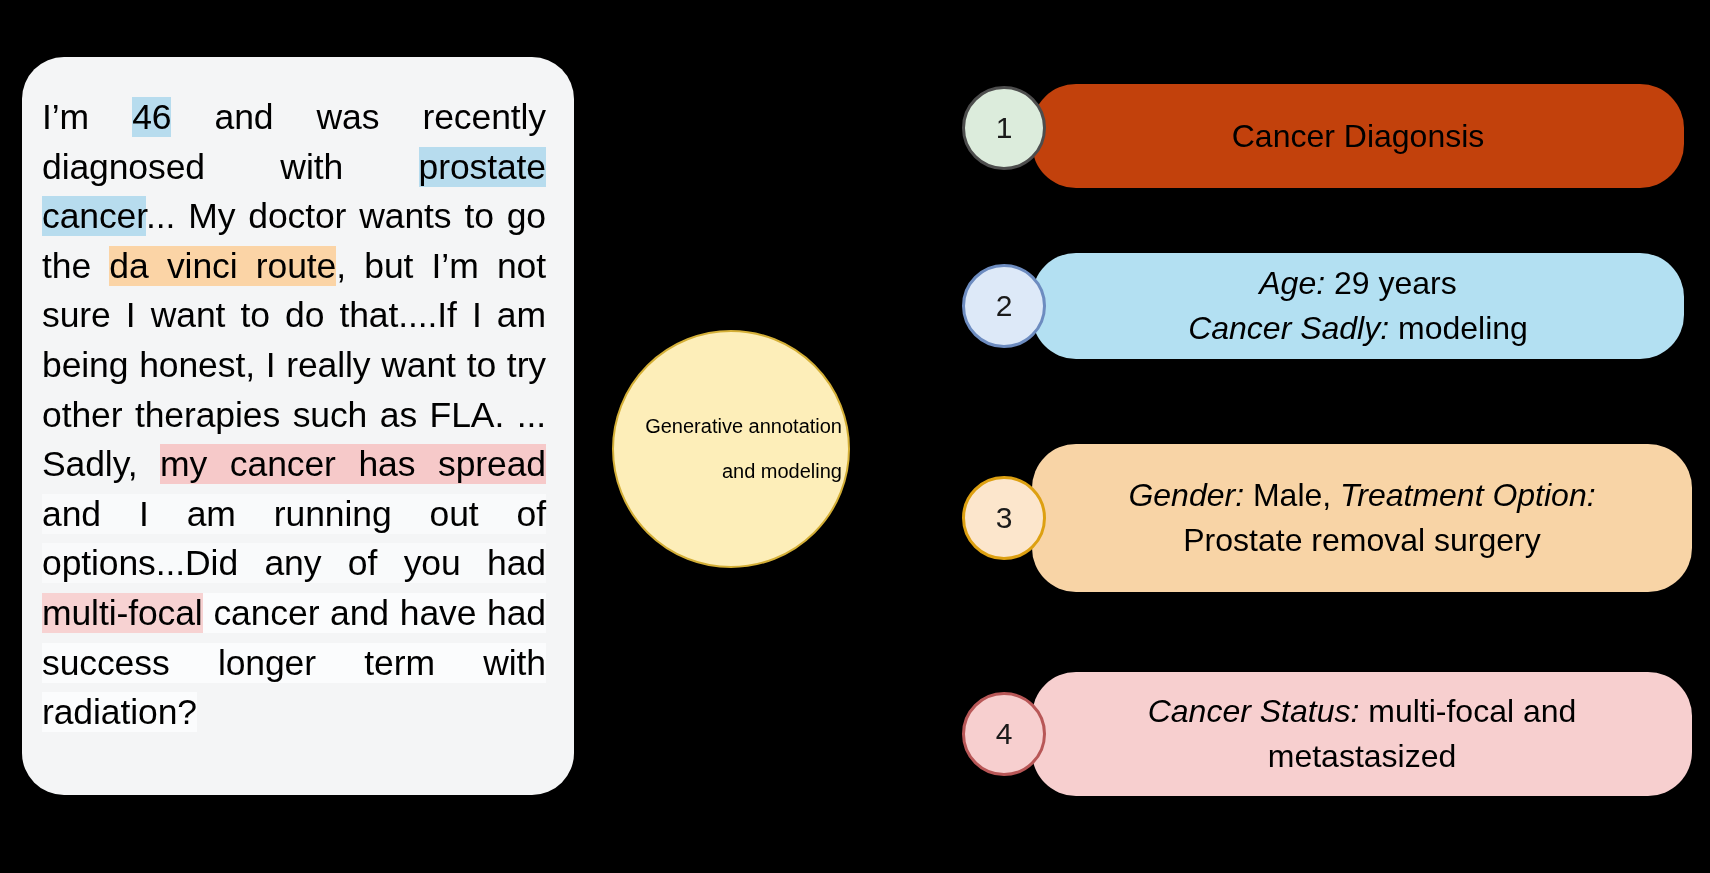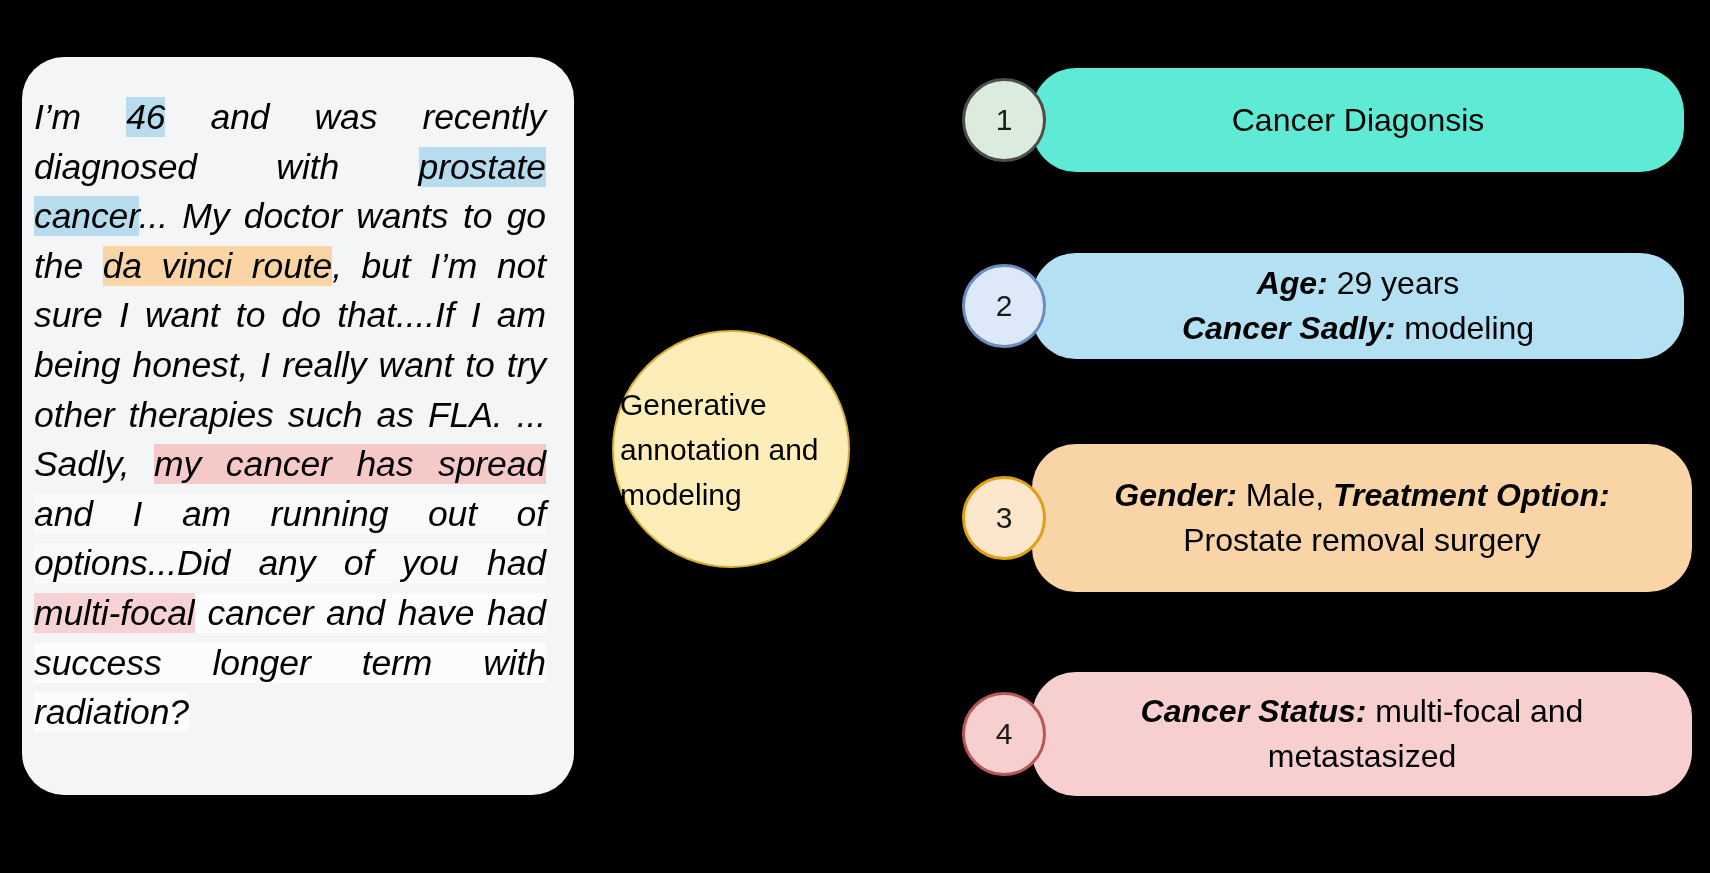--- a/index.html
+++ b/index.html
@@ -18,22 +18,21 @@
   
   #post-panel {
     position: absolute;
     left: 22px;
     top: 57px;
     width: 552px;
     height: 738px;
     background: #f4f5f6;
     border-radius: 42px;
     box-sizing: border-box;
-    padding: 36px 28px 24px 12px;
-    font-style: italic;
+    padding: 36px 28px 24px 20px;
   }
   #post-text {
     font-size: 35.5px;
     line-height: 49.6px;
     color: #000;
     text-align: justify;
     text-justify: inter-word;
     letter-spacing: -0.1px;
   }
   #post-text .hl-blue   { background: #b7dcee; }
@@ -52,23 +51,23 @@
     height: 238px;
     border-radius: 50%;
     background: #fdeeb9;
     border: 2px solid #d4af37;
     box-sizing: border-box;
     display: flex;
     align-items: center;
     justify-content: center;
   }
   #pipeline-circle .label {
-    font-size: 30px;
+    font-size: 20px;
     line-height: 45px;
-    text-align: left;
+    text-align: right;
     color: #000;
     padding: 0 6px;
   }
 
   
   .card-row {
     position: absolute;
     display: flex;
     align-items: center;
   }
@@ -96,21 +95,21 @@
     text-align: center;
     font-size: 32px;
     line-height: 45px;
     color: #000;
     padding: 14px 34px;
     position: relative;
     z-index: 1;
   }
   .bubble em {
     font-style: italic;
-    font-weight: bold;
+    font-weight: normal;
   }
 
   
   #row-1 { left: 962px; top: 68px; }
   #row-1 .badge  { background: #dcecdc; border: 3px solid #4d4d4d; }
   #row-1 .bubble { background: #b5e0a0; width: 652px; height: 104px; }
 
   
   #row-2 { left: 962px; top: 253px; }
   #row-2 .badge  { background: #dde9f8; border: 3px solid #6d8cc0; }
@@ -132,21 +131,21 @@
 <div id="post-panel">
   <div id="post-text"><span>I’m </span><span class="hl-blue">46</span><span> and was recently diagnosed with </span><span class="hl-blue">prostate cancer</span><span>... My doctor wants to go the </span><span class="hl-orange">da vinci route</span><span>, but I’m not sure I want to do that....If I am being honest, I really want to try other therapies such as FLA. ... Sadly, </span><span class="hl-pink">my cancer has spread</span><span class="hl-faint"> and I am running out of options...Did any of you had </span><span class="hl-pink2">multi-focal</span><span class="hl-white"> cancer and have had success longer term with radiation?</span></div>
 </div>
 
 <div id="pipeline-circle">
   <div class="label">Generative annotation and modeling</div>
 </div>
 
 <div class="card-row" id="row-1">
   <div class="badge" style="background: rgb(220, 236, 220); border-color: rgb(77, 77, 77);">1</div>
-  <div class="bubble" style="background: #5eead4;">
+  <div class="bubble" style="background: #c2410c; margin-top: 16px;">
       <div><span>Cancer Diagonsis</span></div>
     </div>
 </div>
 
 <div class="card-row" id="row-2">
   <div class="badge" style="background: rgb(221, 233, 248); border-color: rgb(109, 140, 192);">2</div>
   <div class="bubble" style="background: rgb(179, 224, 242);">
       <div><em>Age:</em><span> 29 years</span></div>
       <div><em>Cancer Sadly:</em><span> modeling</span></div>
     </div>

